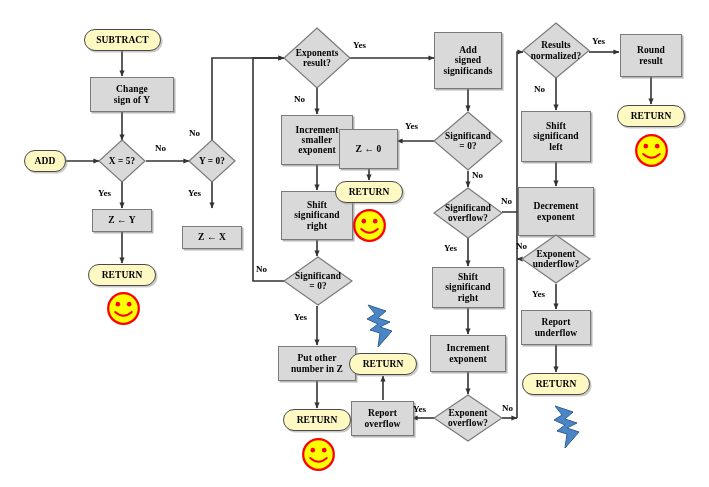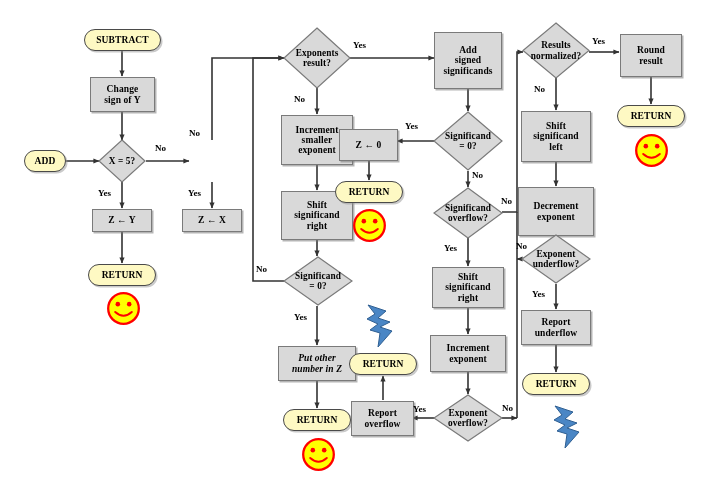--- a/index.html
+++ b/index.html
@@ -140,21 +140,21 @@
     <g stroke="#333" stroke-width="1.6" fill="none">
       <path d="M517,259 L517,212"></path>
       <path d="M517,418 L517,259"></path>
     </g>
   </svg>
 
   <div class="node term" style="left:84px;top:29px;width:77px;height:22px;">
     <span>SUBTRACT</span>
   </div>
 
-  <div class="node proc" style="left:90px;top:77px;width:65px;height:35px;white-space:pre-line;">
+  <div class="node proc" style="left:90px;top:77px;width:84px;height:35px;white-space:pre-line;">
     <span>Change
 sign of Y</span>
   </div>
 
   <div class="node term" style="left:24px;top:150px;width:42px;height:22px;">
     <span>ADD</span>
   </div>
 
   <div class="node dec" style="left:98px;top:139px;width:48px;height:44px;">
     <svg class="dshape" viewBox="0 0 48 44" preserveAspectRatio="none">
@@ -164,22 +164,28 @@
   </div>
 
   <div class="node proc" style="left:92px;top:209px;width:60px;height:23px;">
     <span>Z ← Y</span>
   </div>
 
   <div class="node term" style="left:88px;top:264px;width:68px;height:22px;">
     <span>RETURN</span>
   </div>
 
-
-  <div class="node proc" style="left:182px;top:209px;width:60px;height:23px;">
+  <div class="node dec" style="left:188px;top:139px;width:48px;height:44px;">
+    <svg class="dshape" viewBox="0 0 48 44" preserveAspectRatio="none">
+      <polygon points="24,1 47,22 24,43 1,22" fill="#d9d9d9" stroke="#7a7a7a" stroke-width="1.2"></polygon>
+    </svg>
+    <span class="dlabel">Y = 0?</span>
+  </div>
+
+  <div class="node proc" style="left:182px;top:226px;width:60px;height:23px;">
     <span>Z ← X</span>
   </div>
 
   <div class="node dec" style="left:283px;top:27px;width:68px;height:62px;">
     <svg class="dshape" viewBox="0 0 68 62" preserveAspectRatio="none">
       <polygon points="34,1 67,31 34,61 1,31" fill="#d9d9d9" stroke="#7a7a7a" stroke-width="1.2"></polygon>
     </svg>
     <span class="dlabel" style="white-space:pre-line;">Exponents
 result?</span>
   </div>
@@ -197,21 +203,21 @@
   </div>
 
   <div class="node dec" style="left:283px;top:256px;width:70px;height:50px;">
     <svg class="dshape" viewBox="0 0 70 50" preserveAspectRatio="none">
       <polygon points="35,1 69,25 35,49 1,25" fill="#d9d9d9" stroke="#7a7a7a" stroke-width="1.2"></polygon>
     </svg>
     <span class="dlabel" style="white-space:pre-line;">Significand
 = 0?</span>
   </div>
 
-  <div class="node proc" style="left:278px;top:346px;width:78px;height:35px;white-space:pre-line;font-style:italic;">
+  <div class="node proc" style="left:278px;top:346px;width:78px;height:35px;white-space:pre-line;">
     <span>Put other
 number in Z</span>
   </div>
 
   <div class="node term" style="left:283px;top:409px;width:68px;height:22px;">
     <span>RETURN</span>
   </div>
 
   <div class="node proc" style="left:434px;top:32px;width:68px;height:57px;white-space:pre-line;">
     <span>Add
@@ -220,21 +226,21 @@
   </div>
 
   <div class="node dec" style="left:433px;top:111px;width:70px;height:60px;">
     <svg class="dshape" viewBox="0 0 70 60" preserveAspectRatio="none">
       <polygon points="35,1 69,30 35,59 1,30" fill="#d9d9d9" stroke="#7a7a7a" stroke-width="1.2"></polygon>
     </svg>
     <span class="dlabel" style="white-space:pre-line;">Significand
 = 0?</span>
   </div>
 
-  <div class="node proc" style="left:339px;top:129px;width:59px;height:32px;">
+  <div class="node proc" style="left:339px;top:129px;width:59px;height:40px;">
     <span>Z ← 0</span>
   </div>
 
   <div class="node term" style="left:335px;top:181px;width:68px;height:22px;">
     <span>RETURN</span>
   </div>
 
   <div class="node dec" style="left:433px;top:187px;width:70px;height:52px;">
     <svg class="dshape" viewBox="0 0 70 52" preserveAspectRatio="none">
       <polygon points="35,1 69,26 35,51 1,26" fill="#d9d9d9" stroke="#7a7a7a" stroke-width="1.2"></polygon>

